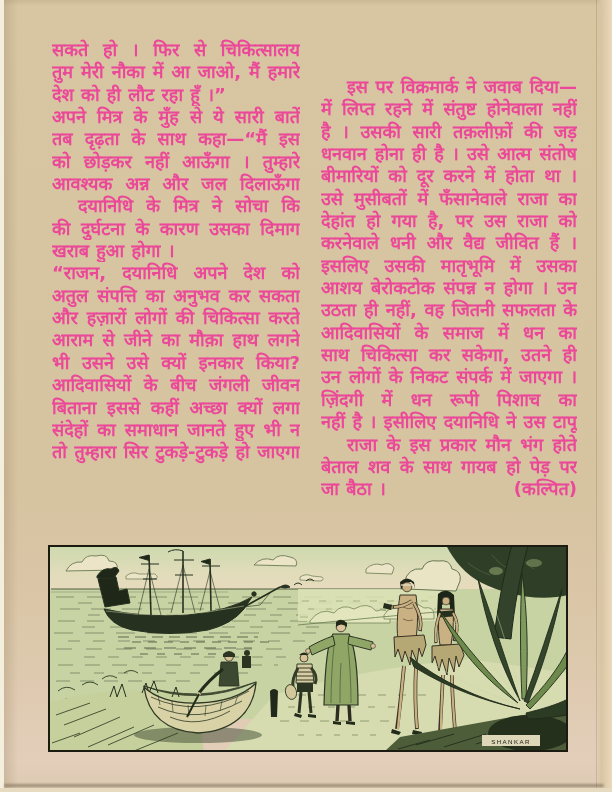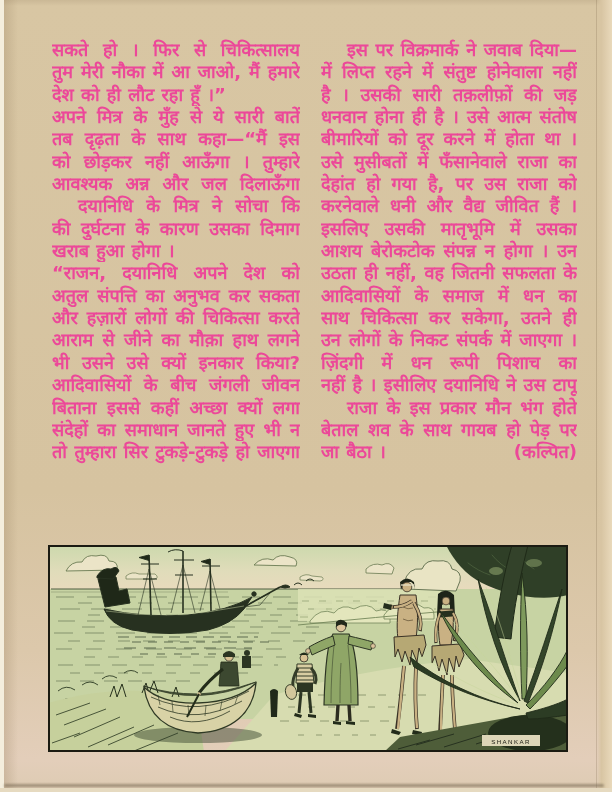--- a/index.html
+++ b/index.html
@@ -12,21 +12,21 @@
   .edge-left-white{left:0;top:0;width:4px;height:100%;background:#f4eedd;}
   .edge-left-shade{left:4px;top:0;width:14px;height:100%;background:linear-gradient(90deg,rgba(150,128,95,.28),rgba(150,128,95,0));}
   .edge-right-strip{right:0;top:0;width:15px;height:100%;background:linear-gradient(270deg,#e9d9bb 0%,#d8c5a3 70%,rgba(216,197,163,0) 100%);}
   .edge-right-line{right:15px;top:0;width:1px;height:100%;background:rgba(125,105,75,.25);}
   .edge-bottom-shadow{left:4px;right:8px;bottom:5px;height:3px;background:rgba(110,94,72,.55);border-radius:3px;filter:blur(1.2px);}
   .edge-bottom-light{left:0;right:0;bottom:0;height:4px;background:#e6dac0;}
   .edge-top-shade{left:0;right:0;top:0;height:6px;background:linear-gradient(180deg,rgba(140,120,90,.18),rgba(140,120,90,0));}
 
   .col{position:absolute;top:39px;color:#ec4899;font-size:18px;font-weight:600;word-spacing:1px;}
   .col-left{left:52px;width:248px;}
-  .col-right{left:321px;width:256px;}
+  .col-right{left:321px;width:256px;margin-top:37px;}
   .line{height:22.35px;line-height:22.35px;text-align:justify;text-align-last:justify;overflow:hidden;}
   .line.pend{text-align-last:auto;}
   .line.indent{padding-left:26px;}
   .kalpit-row{display:flex;justify-content:space-between;text-align:center;text-align-last:auto;}
 
   .illus-wrap{position:absolute;left:48px;top:545px;width:520px;height:207px;}
   .illus-wrap svg{display:block;width:100%;height:100%;}
 </style>
 </head>
 <body>

